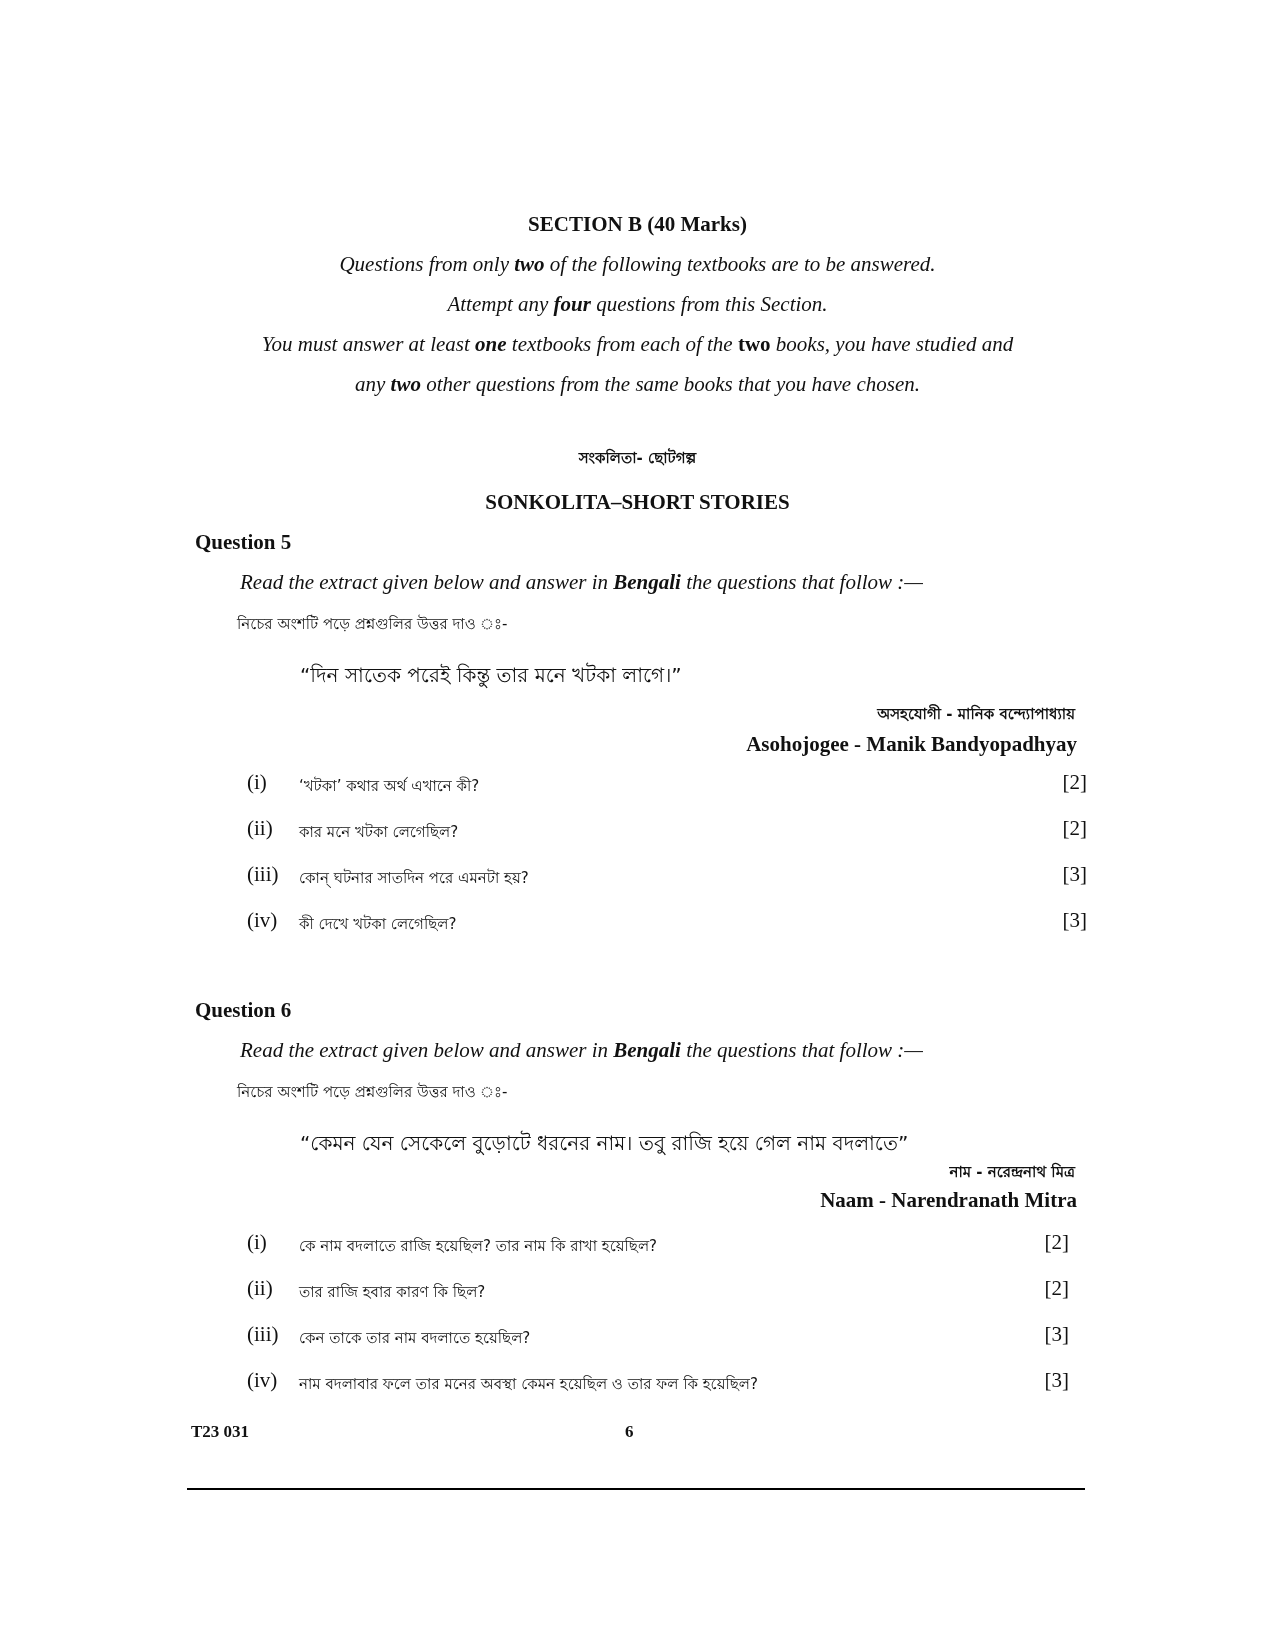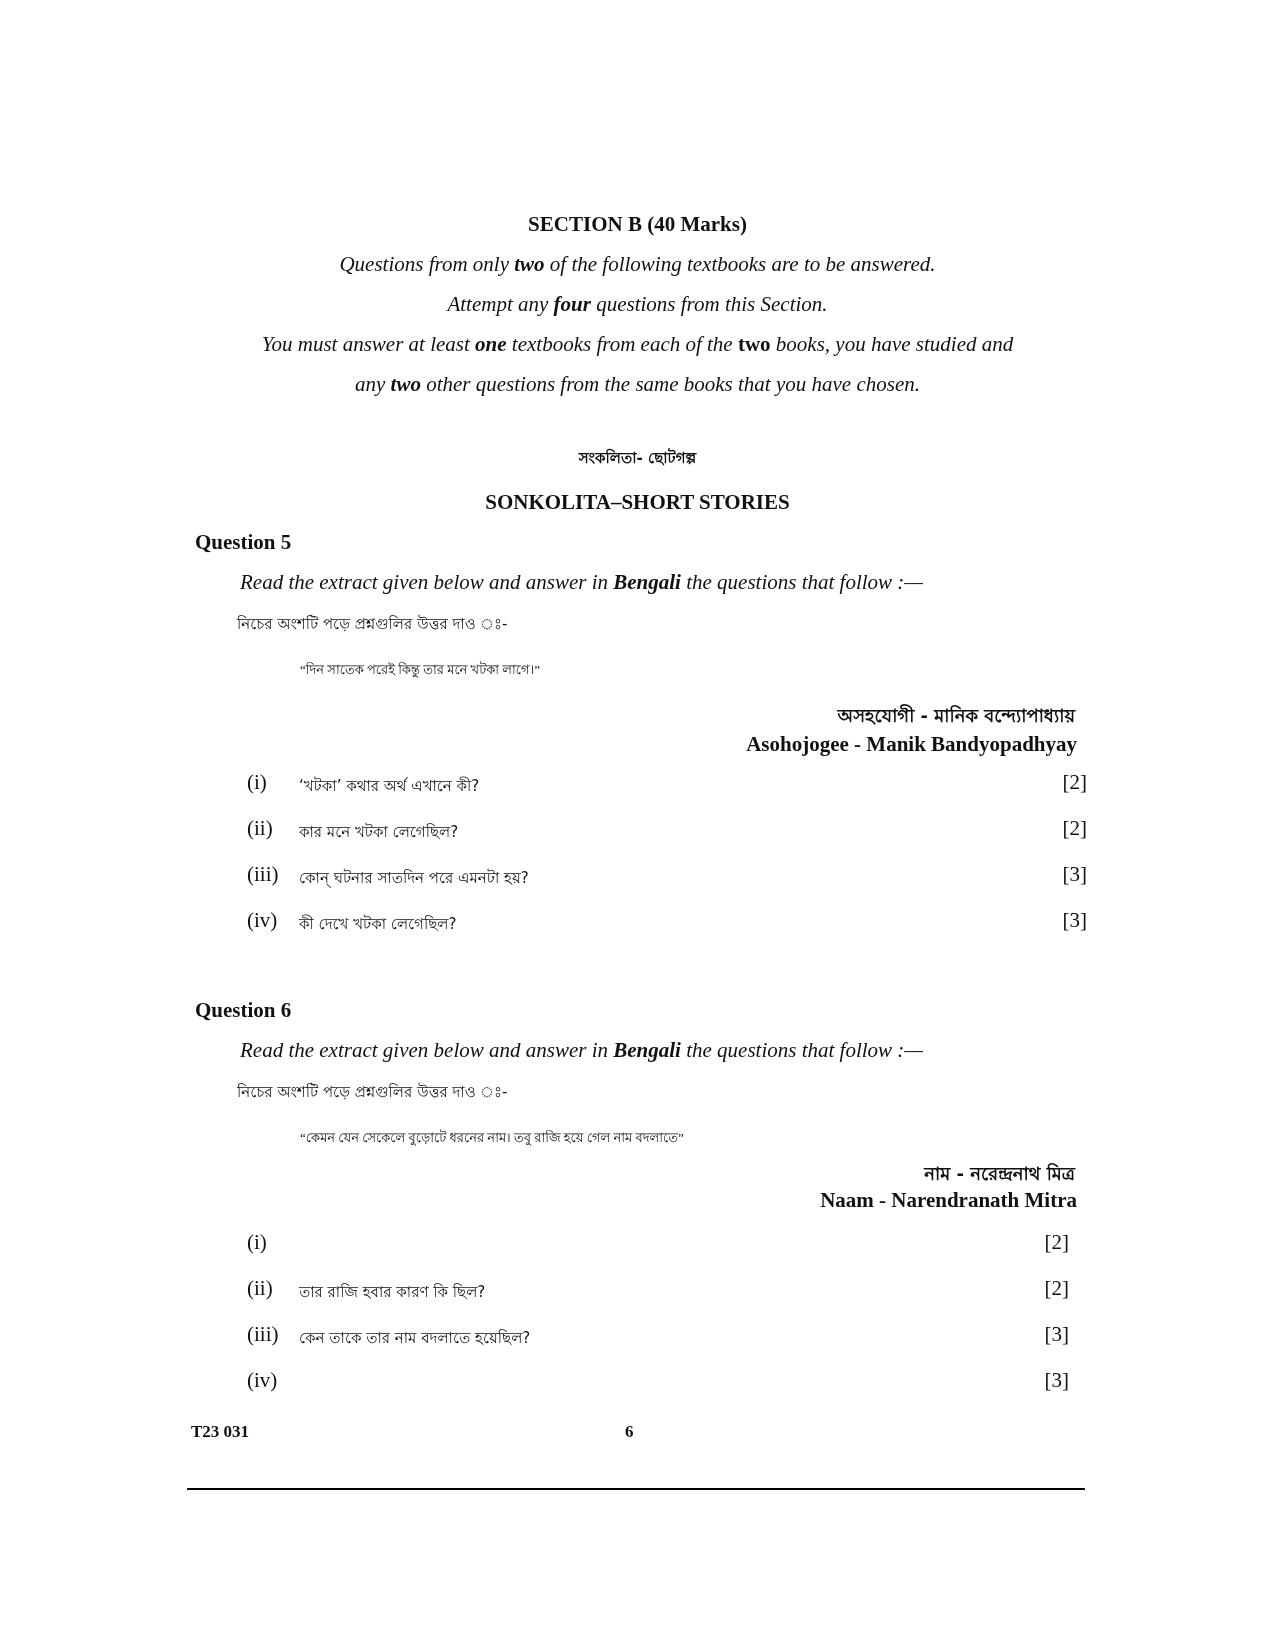--- a/index.html
+++ b/index.html
@@ -12,22 +12,22 @@
     .h-section { top: 212px; font-size: 21px; font-weight: bold; }
     .instr { font-size: 21px; font-style: italic; }
     .instr b { font-style: normal; font-weight: bold; }
     .instr b.it { font-style: italic; }
     .bn { font-family: "DejaVu Sans", sans-serif; }
     .bn-head { top: 446px; font-size: 15px; font-weight: bold; }
     .en-head { top: 490px; font-size: 21px; font-weight: bold; }
     .q-title { left: 195px; font-size: 21px; font-weight: bold; }
     .q-lead { left: 240px; font-size: 21px; font-style: italic; }
     .q-lead-bn { left: 237px; font-size: 15px; }
-    .extract { left: 300px; font-size: 13px; font-family: Liberation Serif, serif; }
-    .attr-bn { right: 200px; font-size: 18px; font-weight: bold; text-align: right; }
+    .extract { left: 300px; font-size: 20px; }
+    .attr-bn { right: 200px; font-size: 15px; font-weight: bold; text-align: right; }
     .attr-en { right: 198px; font-size: 21px; font-weight: bold; text-align: right; }
     .sub { position: absolute; left: 247px; width: 840px; height: 30px; font-size: 21px; }
     .sub .num { position: absolute; left: 0; top: 0; }
     .sub .txt { position: absolute; left: 52px; top: 4px; font-family: "DejaVu Sans", sans-serif; font-size: 15px; }
     .sub .mark { position: absolute; right: 0; top: 0; }
     .rule { left: 187px; width: 898px; top: 1488px; height: 0; border-top: 2.5px solid #000; }
     .foot { top: 1422px; font-size: 17px; font-weight: bold; }
   </style>
 </head>
 <body>
@@ -84,32 +84,34 @@
 <div class="abs q-lead" style="top:1038px">
   <span>Read the extract given below and answer in </span><b>Bengali</b><span> the questions that follow :—</span>
 </div>
 <div class="abs bn q-lead-bn" style="top:1080px">নিচের অংশটি পড়ে প্রশ্নগুলির উত্তর দাও ঃ-</div>
 <div class="abs bn extract" style="top:1128px">“কেমন যেন সেকেলে বুড়োটে ধরনের নাম। তবু রাজি হয়ে গেল নাম বদলাতে”</div>
 <div class="abs bn attr-bn" style="top:1160px">নাম - নরেন্দ্রনাথ মিত্র</div>
 <div class="abs attr-en" style="top:1188px">Naam - Narendranath Mitra</div>
 
 <div class="sub" style="top:1230px; width:822px">
   <span class="num">(i)</span>
+  <span class="txt">কে নাম বদলাতে রাজি হয়েছিল? তার নাম কি রাখা হয়েছিল?</span>
   <span class="mark">[2]</span>
 </div>
 <div class="sub" style="top:1276px; width:822px">
   <span class="num">(ii)</span>
   <span class="txt">তার রাজি হবার কারণ কি ছিল?</span>
   <span class="mark">[2]</span>
 </div>
 <div class="sub" style="top:1322px; width:822px">
   <span class="num">(iii)</span>
   <span class="txt">কেন তাকে তার নাম বদলাতে হয়েছিল?</span>
   <span class="mark">[3]</span>
 </div>
 <div class="sub" style="top:1368px; width:822px">
   <span class="num">(iv)</span>
+  <span class="txt">নাম বদলাবার ফলে তার মনের অবস্থা কেমন হয়েছিল ও তার ফল কি হয়েছিল?</span>
   <span class="mark">[3]</span>
 </div>
 
 <div class="abs rule"></div>
 <div class="abs foot" style="left:191px">T23 031</div>
 <div class="abs foot" style="left:625px">6</div>
 
 </body></html>

